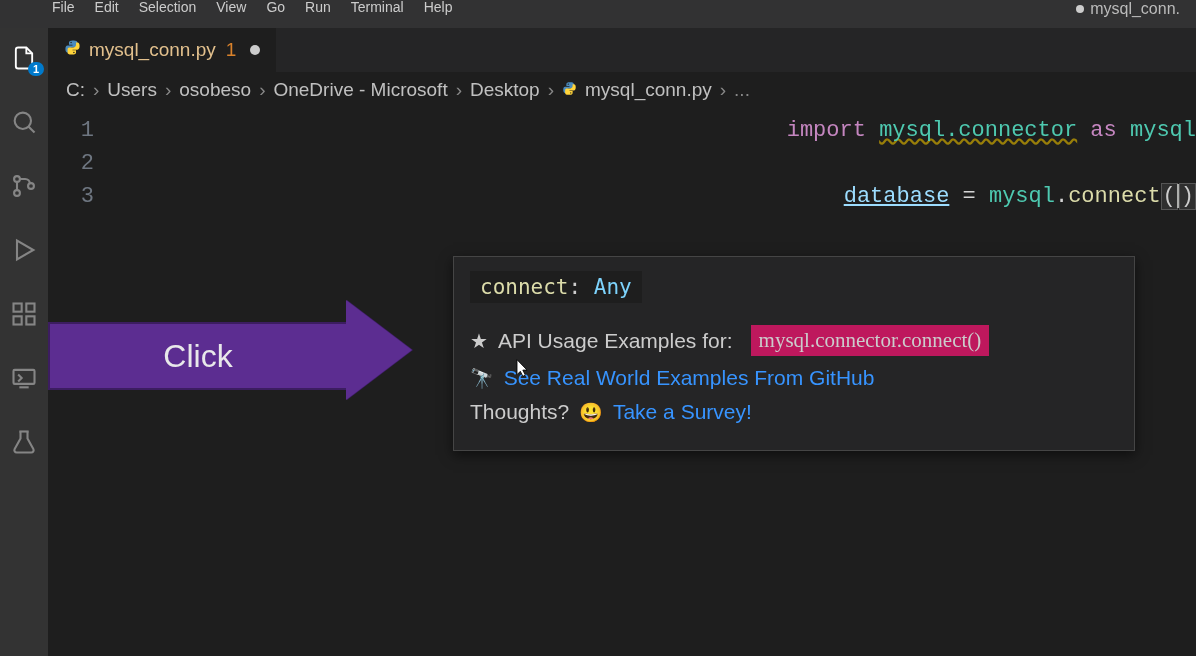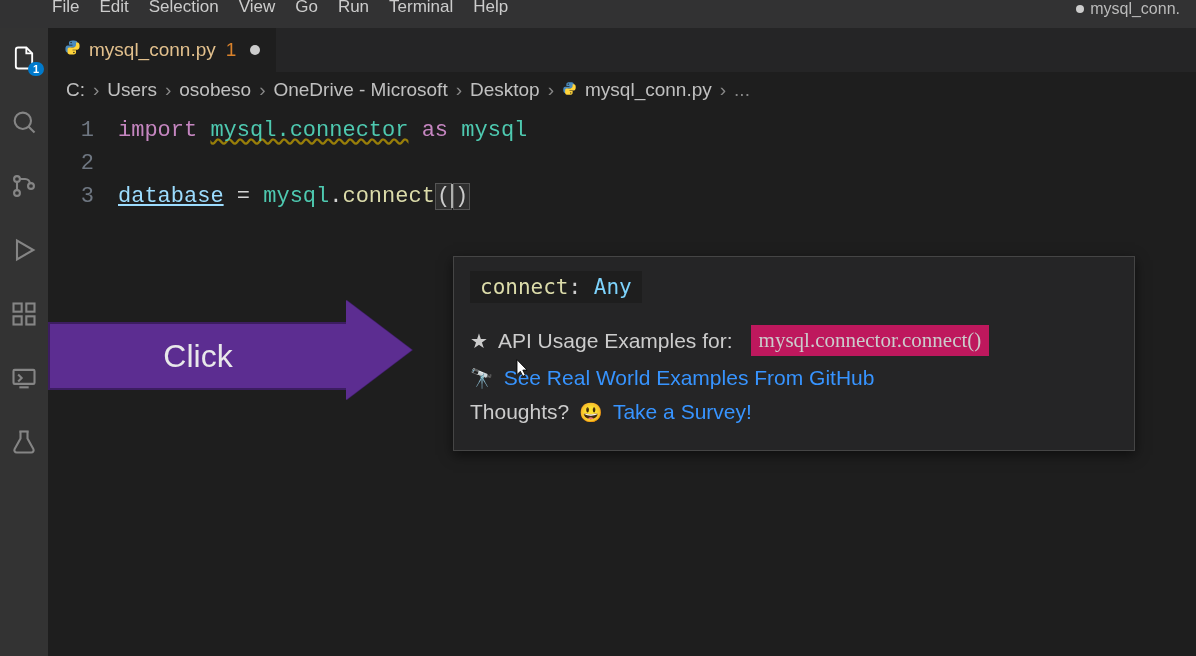--- a/index.html
+++ b/index.html
@@ -17,21 +17,21 @@
     height: 28px;
     display: flex;
     align-items: flex-start;
     padding-left: 42px;
     gap: 0;
     background: #323233;
   }
   .menubar .menu-item {
     padding: 0 10px;
     color: #cccccc;
-    font-size: 17px;
+    font-size: 14px;
     line-height: 14px;
     cursor: default;
     text-align: center;
   }
   .menubar-right {
     margin-left: auto;
     display: flex;
     align-items: center;
     gap: 6px;
     padding-right: 16px;
@@ -120,21 +120,21 @@
     padding-top: 6px;
   }
   .gutter {
     width: 70px;
     text-align: right;
     color: #6e7681;
     padding-right: 24px;
   }
   .gutter div { height: 33px; line-height: 33px; }
   .code { flex: 1; }
-  .code .line { height: 33px; line-height: 33px; white-space: pre; }
+  .code .line { height: 33px; line-height: 33px; white-space: pre; text-align: right; }
   .kw { color: #c586c0; }
   .mod { color: #4ec9b0; text-decoration: underline wavy rgba(204,167,0,.7); text-decoration-skip-ink: none;}
   .pkg { color: #4ec9b0; }
   .ident { color: #9cdcfe; text-decoration: underline; }
   .op { color: #d4d4d4; }
   .fn { color: #dcdcaa; }
   .paren-hl {
     border: 1px solid #555;
     background: rgba(100,100,100,.25);
     padding: 0 1px;

